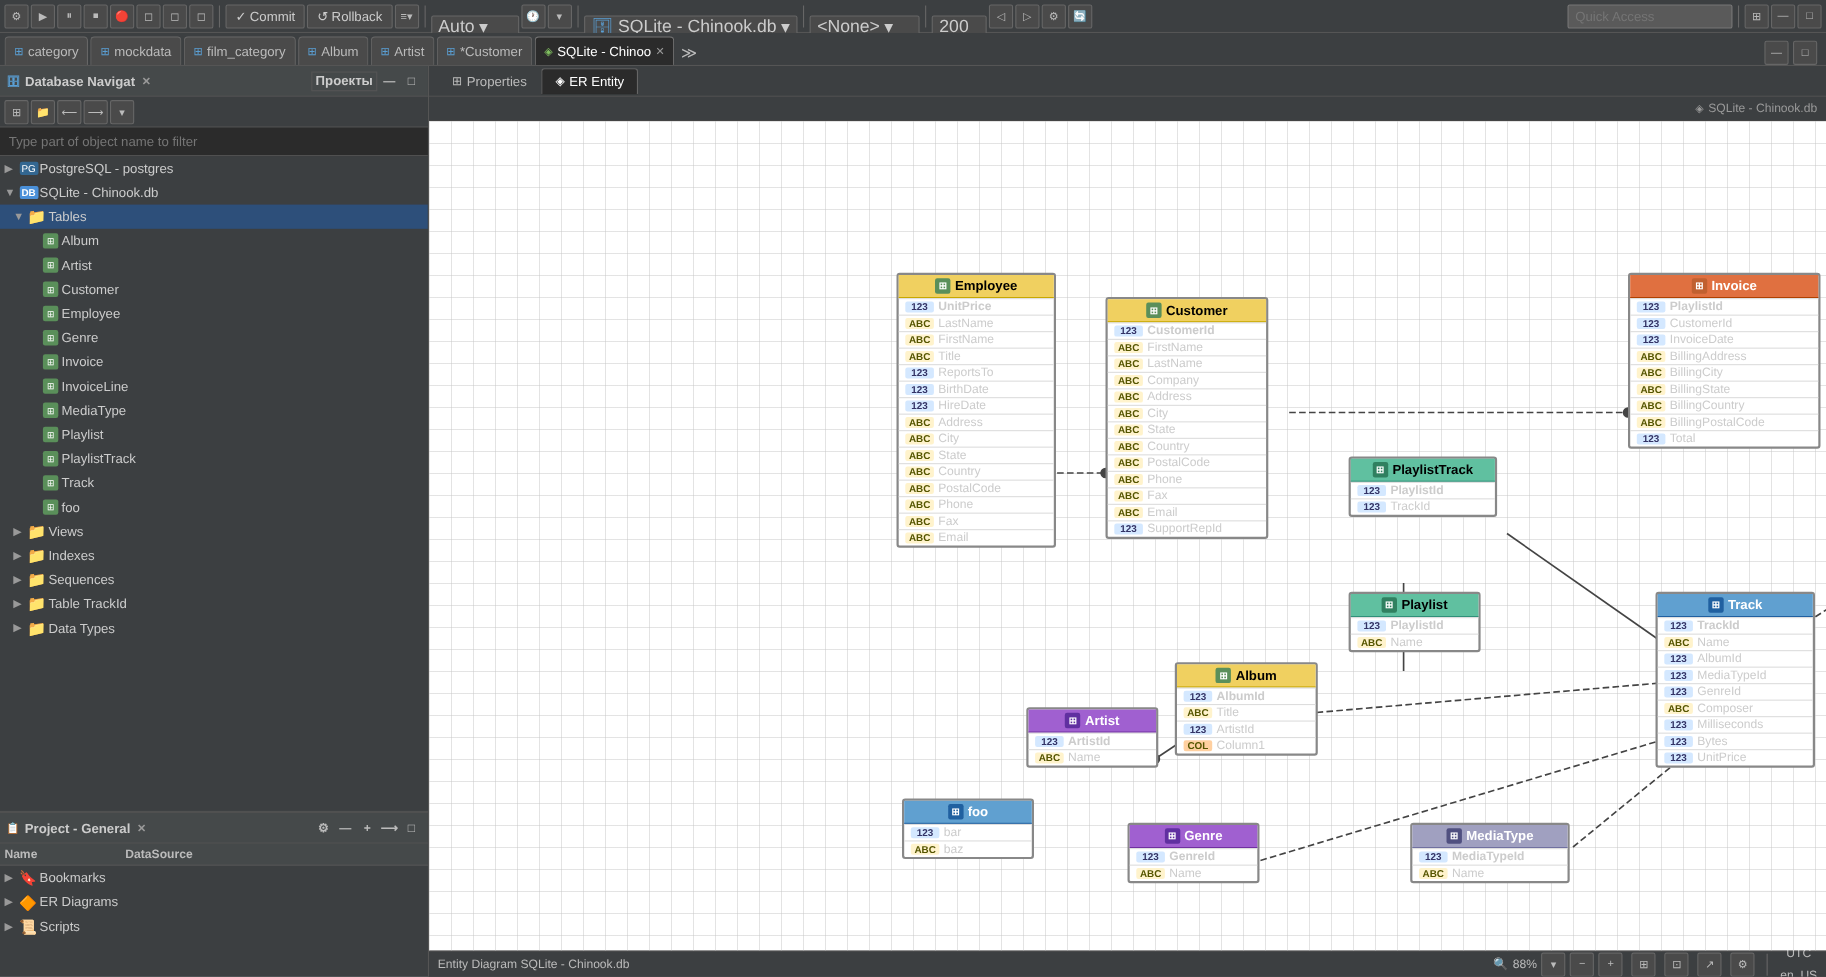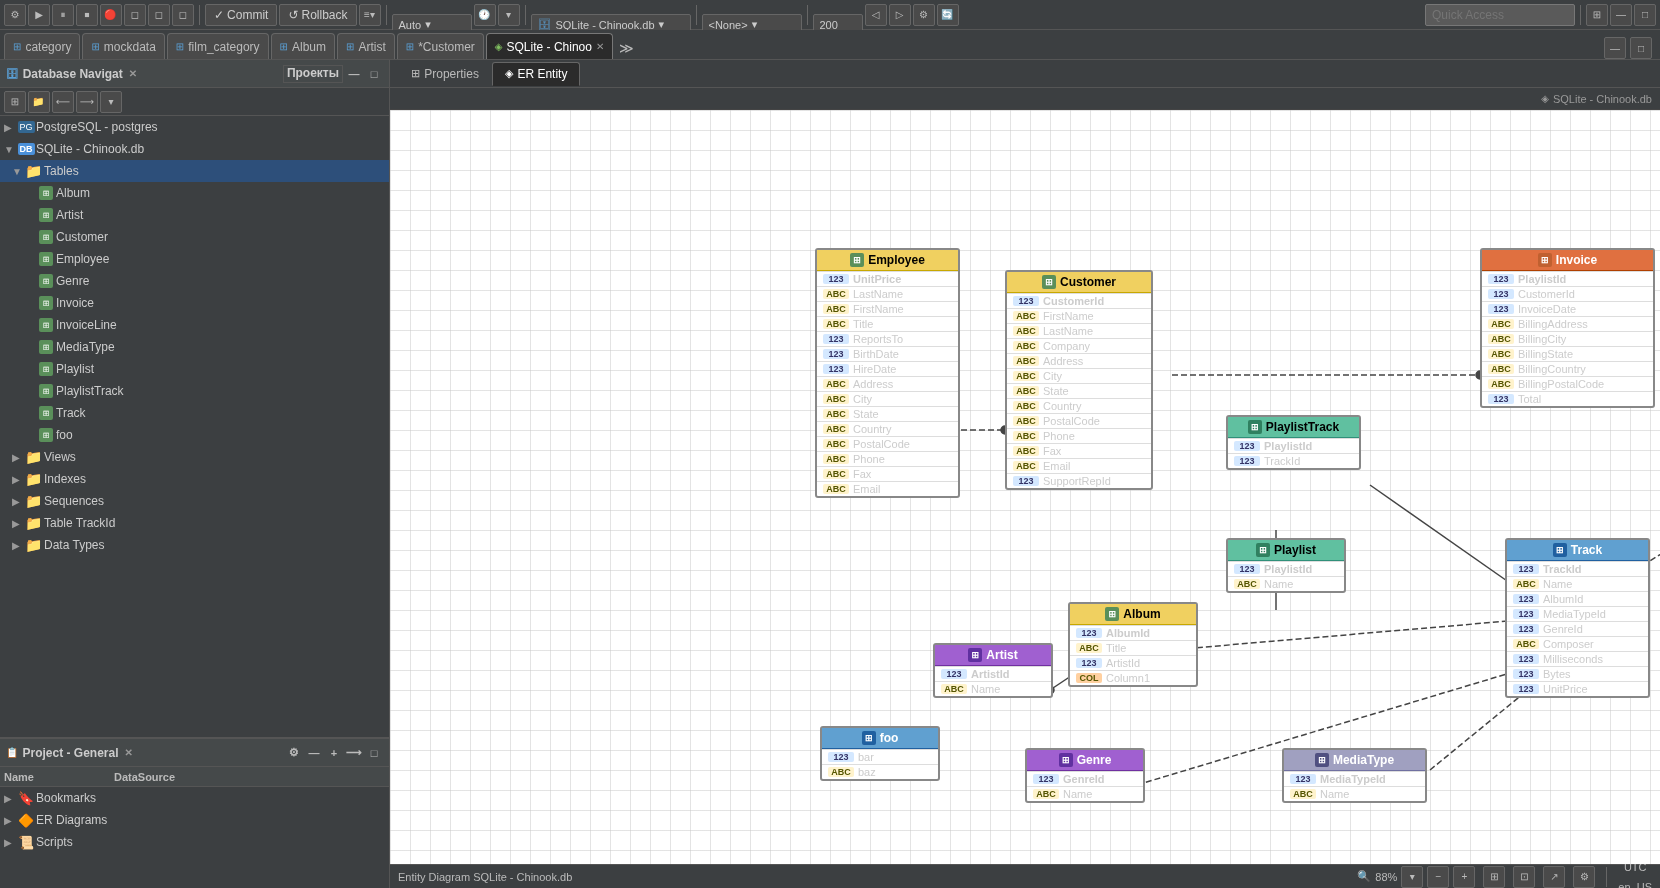--- a/index.html
+++ b/index.html
@@ -39,21 +39,21 @@
       gap: 3px;
     }
     .toolbar-dropdown {
       height: 22px;
       background: #4a4a4a;
       border: 1px solid #666;
       border-radius: 2px;
       display: flex; align-items: center;
       padding: 0 6px;
       color: #ccc;
-      font-size: 11px;
+      font-size: 16px;
       min-width: 80px;
       gap: 4px;
       margin-top: 20px;
     }
     .quick-access-input {
       height: 22px;
       background: #5a5a5a;
       border: 1px solid #777;
       border-radius: 2px;
       padding: 0 6px;
@@ -467,20 +467,21 @@
             <div class="panel-icon-btn">□</div>
           </div>
         </div>
         <div class="nav-toolbar">
           <div class="toolbar-icon">⊞</div>
           <div class="toolbar-icon">📁</div>
           <div class="toolbar-icon">⟵</div>
           <div class="toolbar-icon">⟶</div>
           <div class="toolbar-icon">▾</div>
         </div>
+        <input class="nav-search" placeholder="Type part of object name to filter" style="">
         <div id="db-tree">
 
           <div class="tree-item indent-0">
             <span class="tree-arrow">▶</span>
             <span class="tree-icon">
               <span class="icon-pg" style="font-size:9px;padding:1px 2px;">PG</span>
             </span>
             <span class="tree-label">PostgreSQL - postgres</span>
           </div>
 

